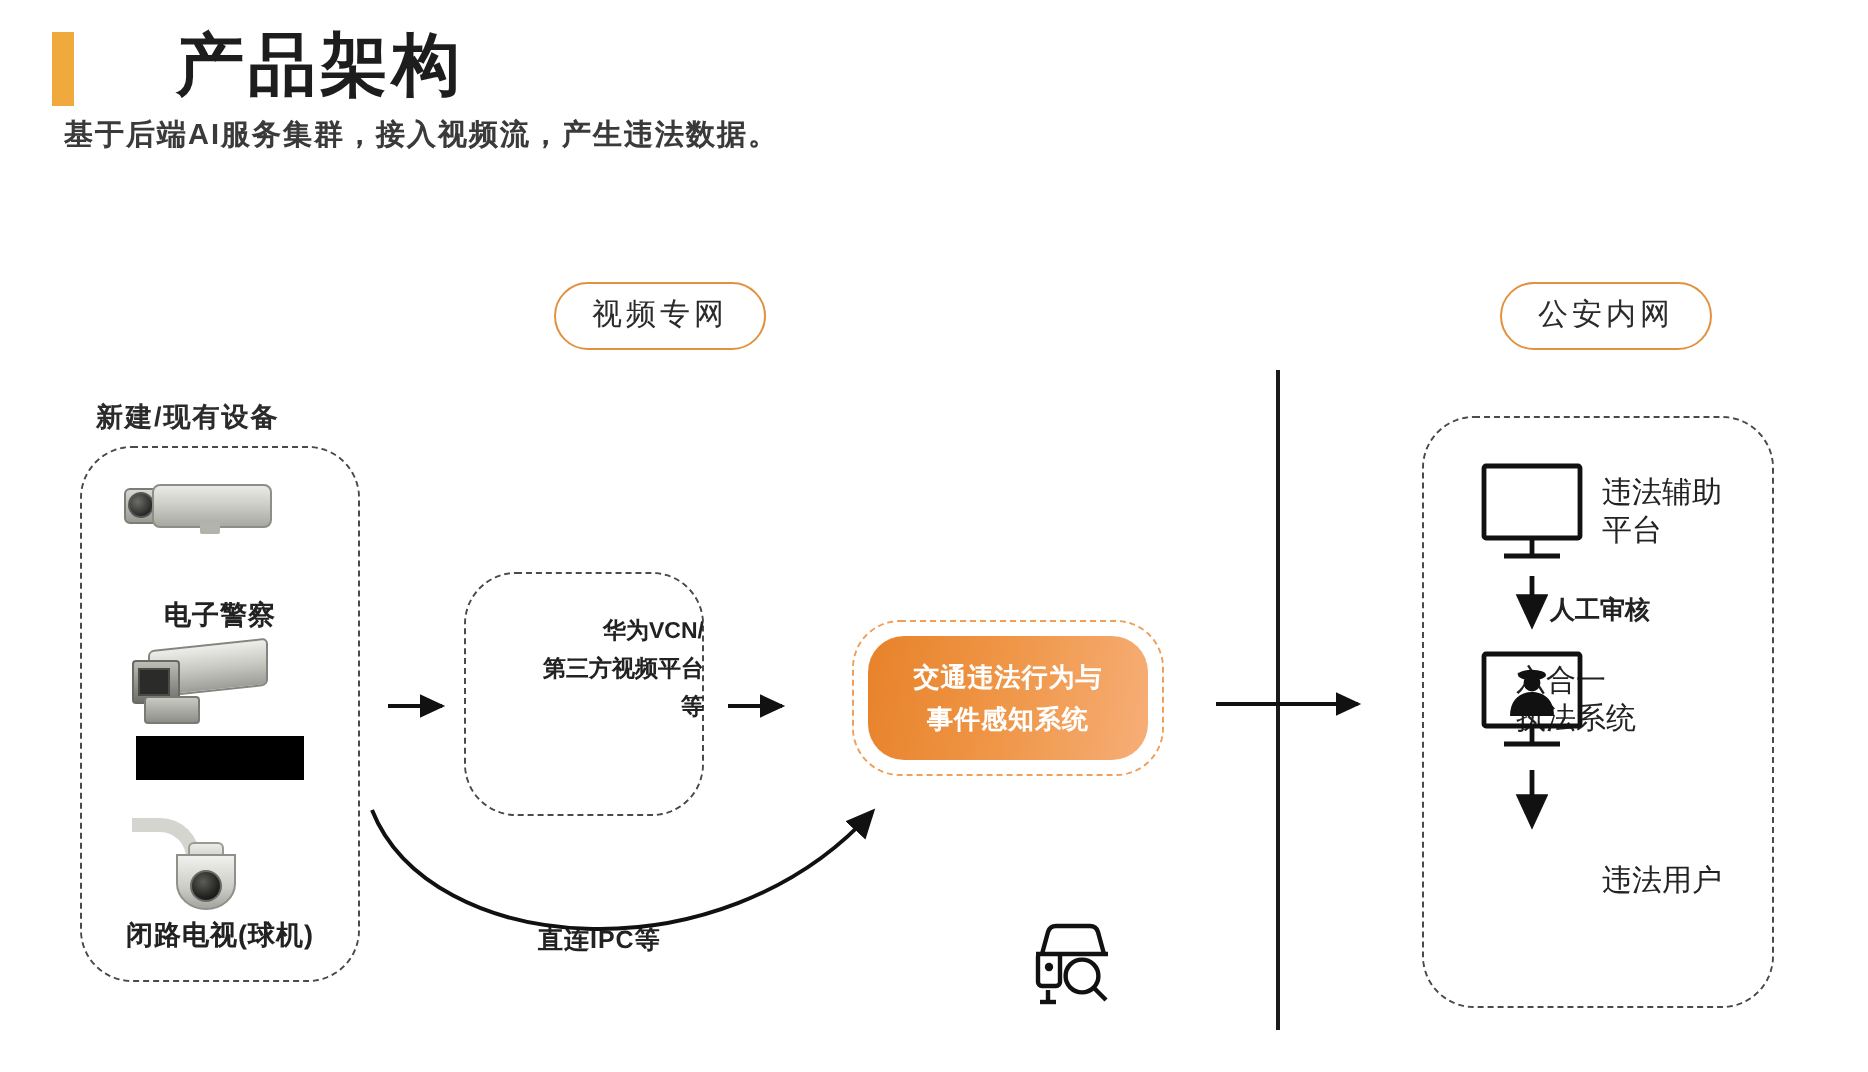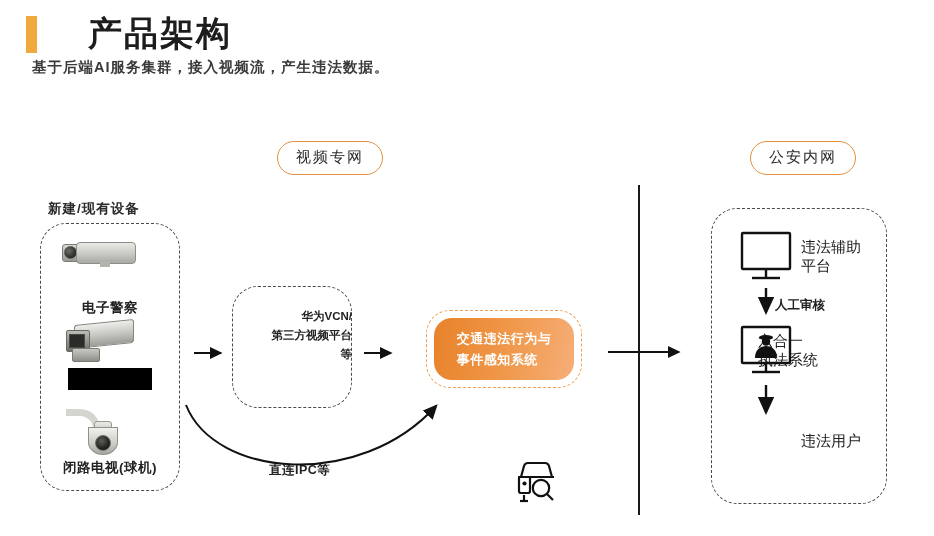--- a/index.html
+++ b/index.html
@@ -236,20 +236,21 @@
     display: flex;
     align-items: center;
     justify-content: center;
     box-sizing: border-box;
   }
   .system-text {
     font-size: 13px;
     font-weight: 700;
     color: #ffffff;
     line-height: 21px;
+    text-align: center;
     letter-spacing: 0.5px;
   }
   .system-outline {
     position: absolute;
     left: 426px;
     top: 310px;
     width: 156px;
     height: 78px;
     border: 1.7px dashed #ef9f57;
     border-radius: 24px;

